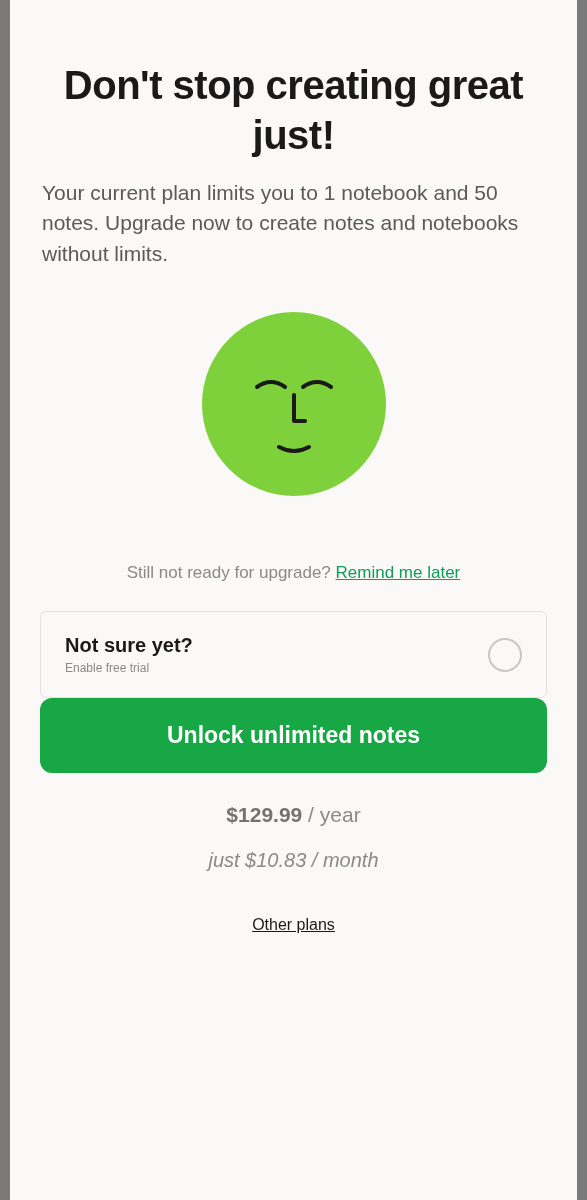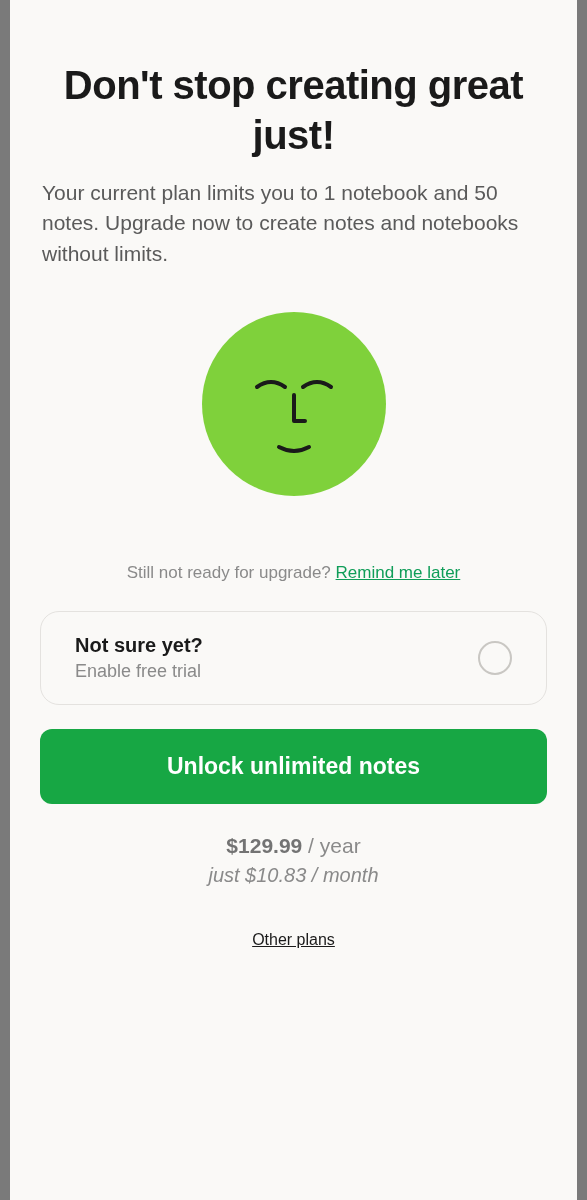--- a/index.html
+++ b/index.html
@@ -51,36 +51,35 @@
       text-align: right;
     }
     .remind-link {
       color: #0f9d58;
       text-decoration: underline;
       cursor: pointer;
     }
     .trial-card {
       width: 100%;
       border: 1px solid #e4e2df;
-      border-radius: 19px;
-      padding: 22px 34px;
+      border-radius: 6px;
+      padding: 22px 24px;
       display: flex;
       align-items: center;
       justify-content: space-between;
-      margin-bottom: 24px;
       background: #faf9f7;
     }
     .trial-text .heading {
       font-size: 20px;
       font-weight: 700;
       color: #1a1a1a;
       margin-bottom: 4px;
     }
     .trial-text .sub {
-      font-size: 18px;
+      font-size: 12px;
       color: #8a8a8a;
     }
     .radio-circle {
       width: 34px;
       height: 34px;
       border: 2px solid #c9c7c3;
       border-radius: 50%;
       flex-shrink: 0;
     }
     .cta-button {
@@ -91,21 +90,21 @@
       border-radius: 12px;
       padding: 24px 0;
       font-size: 23px;
       font-weight: 700;
       cursor: pointer;
       margin-bottom: 30px;
     }
     .price-line {
       font-size: 21px;
       color: #8a8a8a;
-      margin-bottom: 6px;
+      margin-bottom: 22px;
     }
     .price-line .amount {
       font-weight: 700;
       color: #737373;
     }
     .monthly-line {
       font-size: 20px;
       font-style: italic;
       color: #8a8a8a;
       margin-bottom: 44px;

